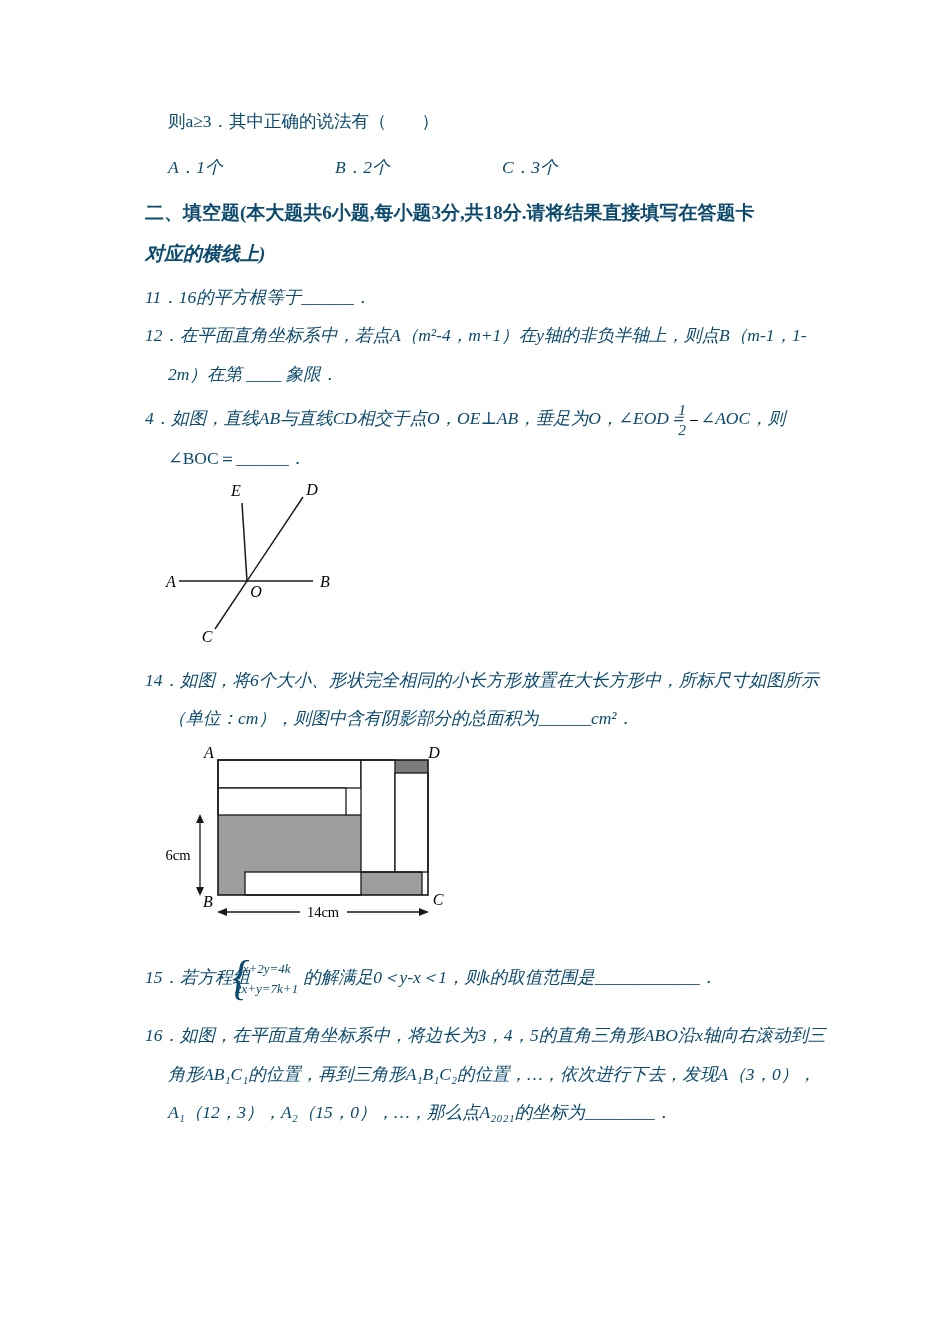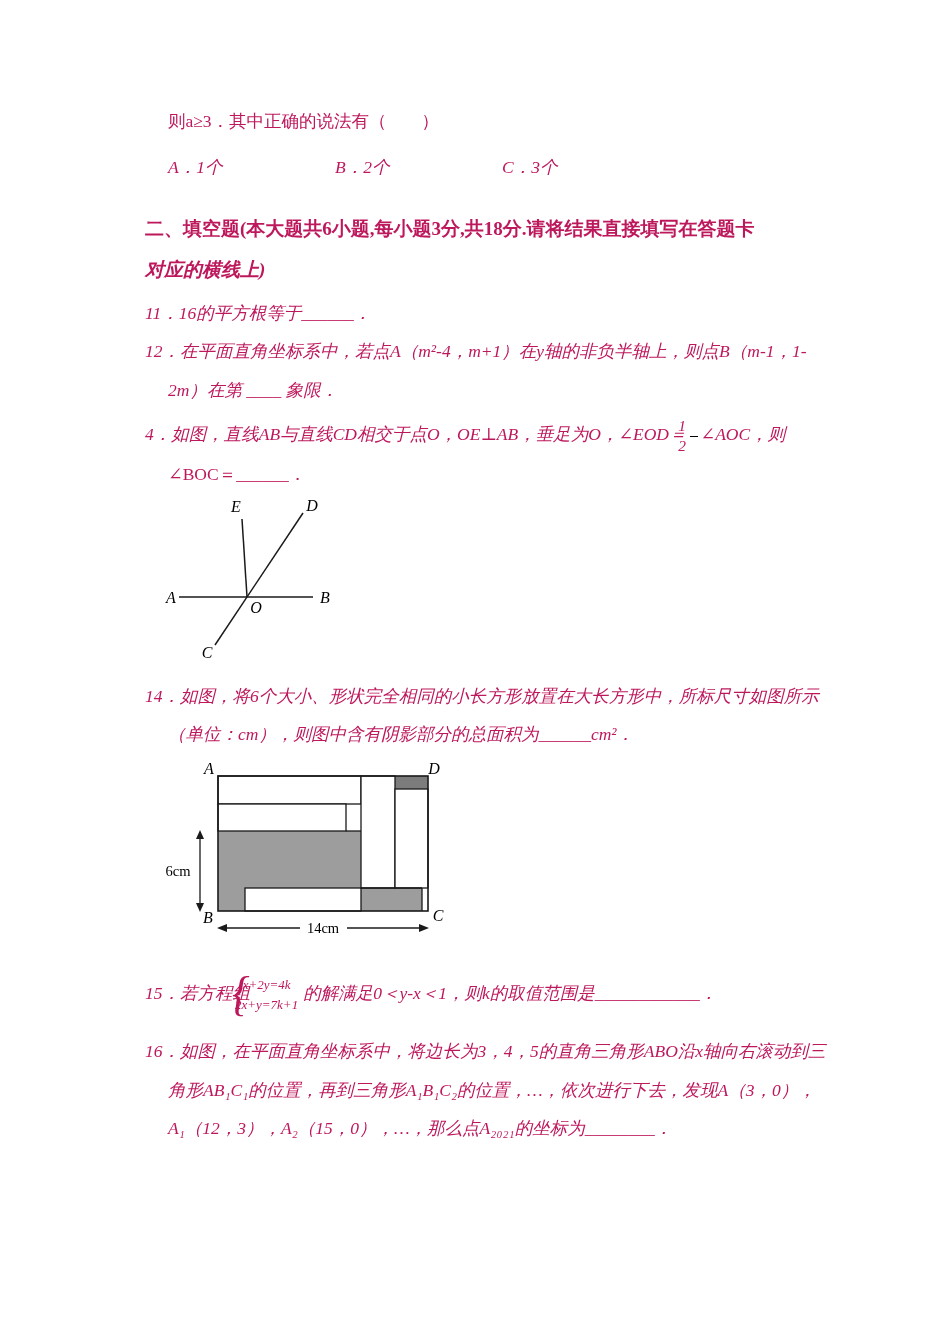--- a/index.html
+++ b/index.html
@@ -1,29 +1,29 @@
 <!DOCTYPE html>
 <html><head>
 <meta charset="utf-8">
 <style>
   html,body{margin:0;padding:0;background:#ffffff;}
   body{width:950px;height:1344px;overflow:hidden;}
   .page{
     box-sizing:border-box;width:950px;height:1304px;
     padding:102px 118px 0 145px;
     font-family:"Liberation Serif","DejaVu Serif",serif;
-    font-size:17.5px;color:#be185d;
+    font-size:17.5px;color:#0c4a6e;
   }
   .q{line-height:2.18;padding-left:23px;text-indent:-23px;font-style:italic;}
   .cont{line-height:2.18;padding-left:23px;text-indent:0;}
   .intro{line-height:2.18;padding-left:23px;}
   .options{display:flex;padding-left:23px;margin-top:8px;line-height:2.18;font-style:italic;}
   .opt{display:inline-block;width:167px;white-space:nowrap;}
   .sec-h{font-weight:bold;font-size:19px;line-height:2.0;}
-  .sec-h.l1{margin-top:24px;}
+  .sec-h.l1{margin-top:8px;}
   .sec-h.l2{margin-top:3px;font-style:italic;}
   .q11{margin-top:5px;}
   .q13p{margin-top:6px;}
   .q14{margin-top:10px;}
   .q15{margin-top:16px;line-height:2.9;}
   .q16{margin-top:14px;}
   .frac{
     display:inline-block;vertical-align:-0.75em;text-align:center;
     font-size:0.88em;line-height:1.1;margin:0 3px;
   }

